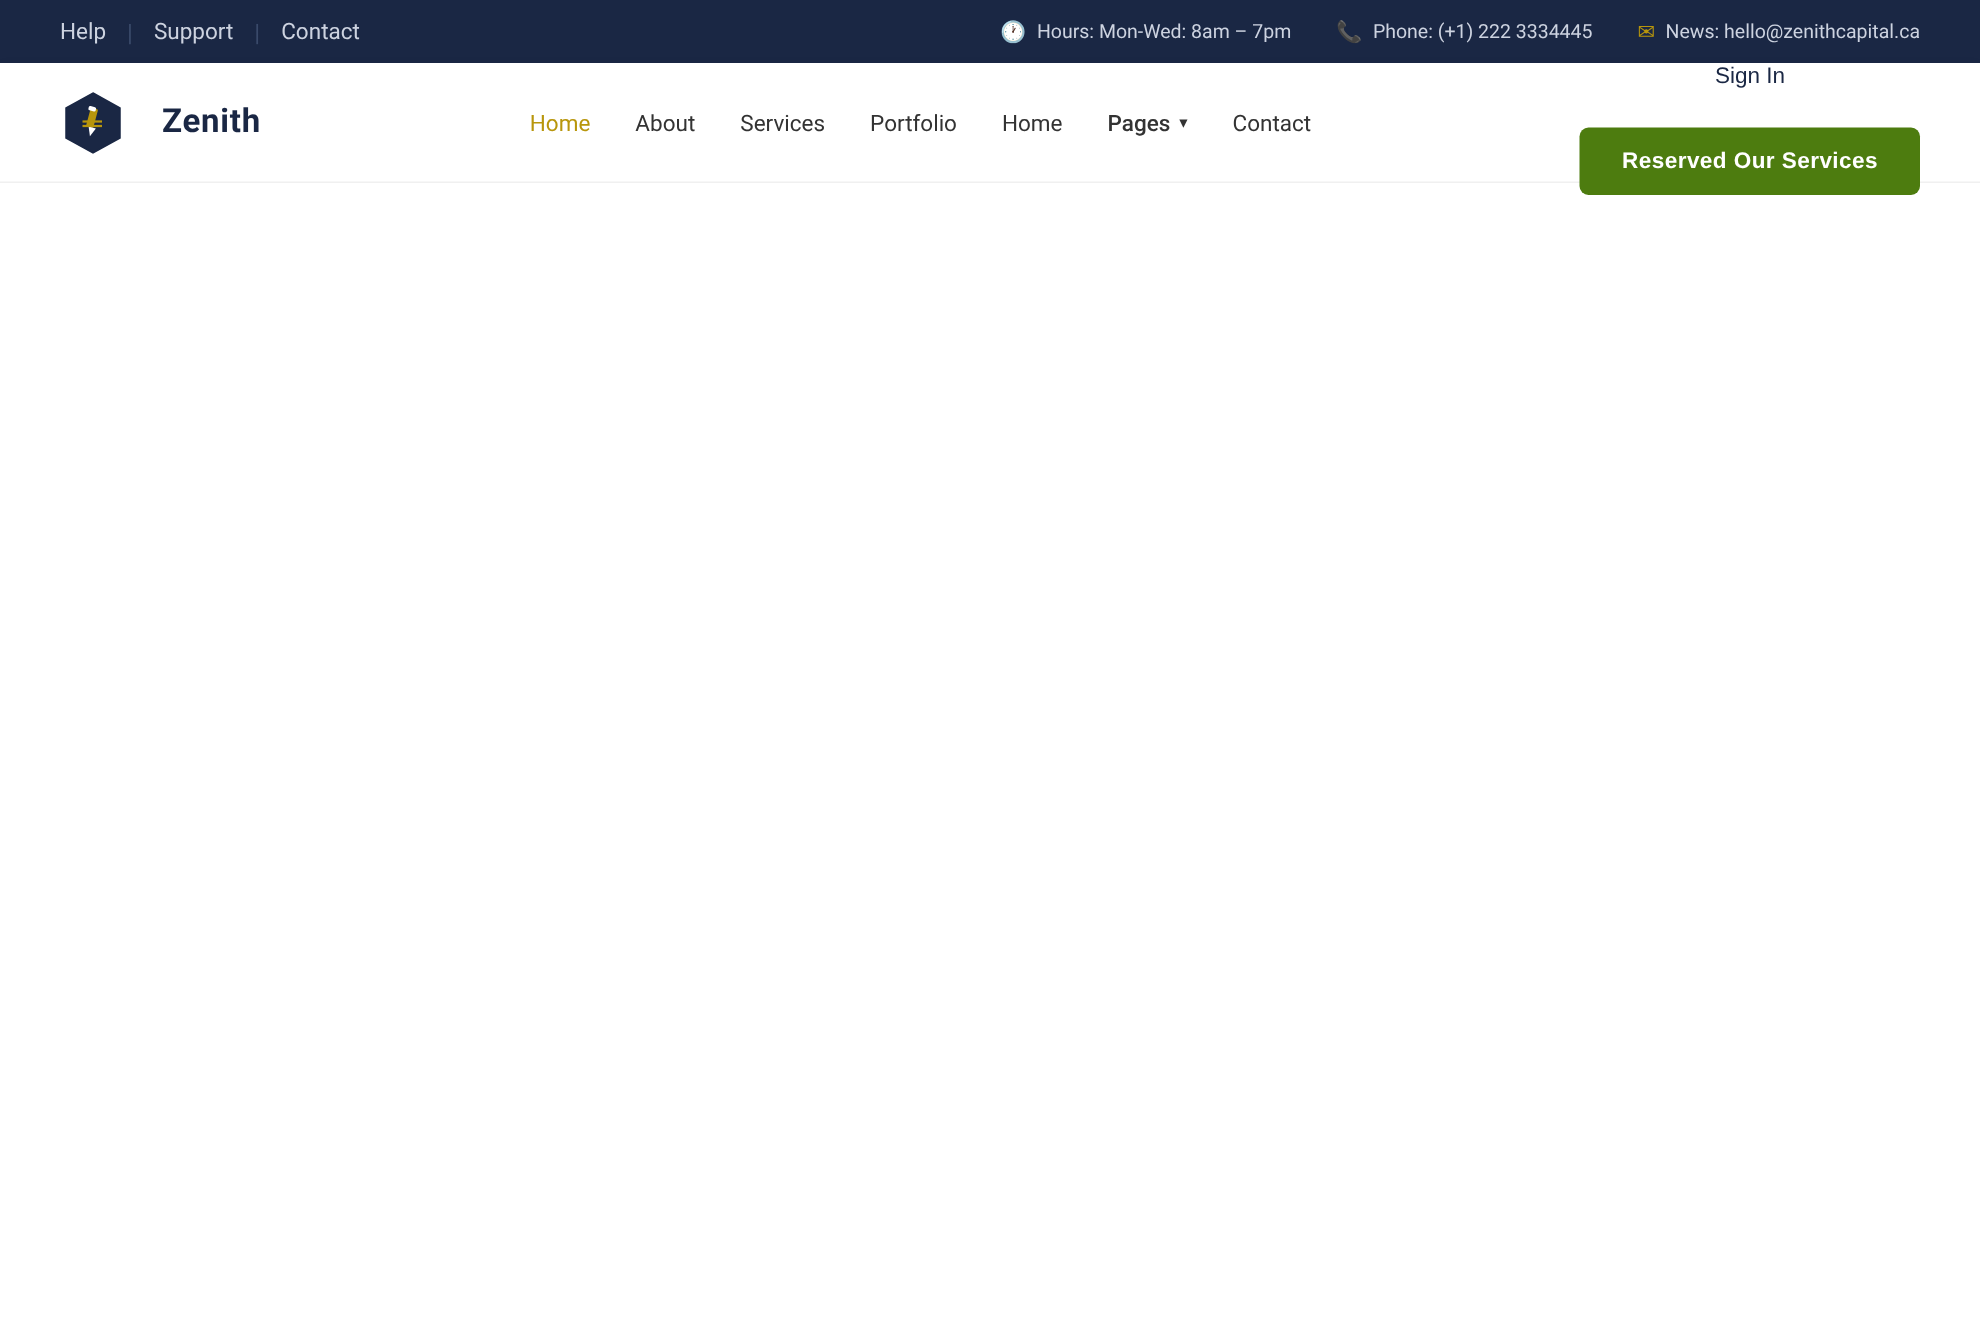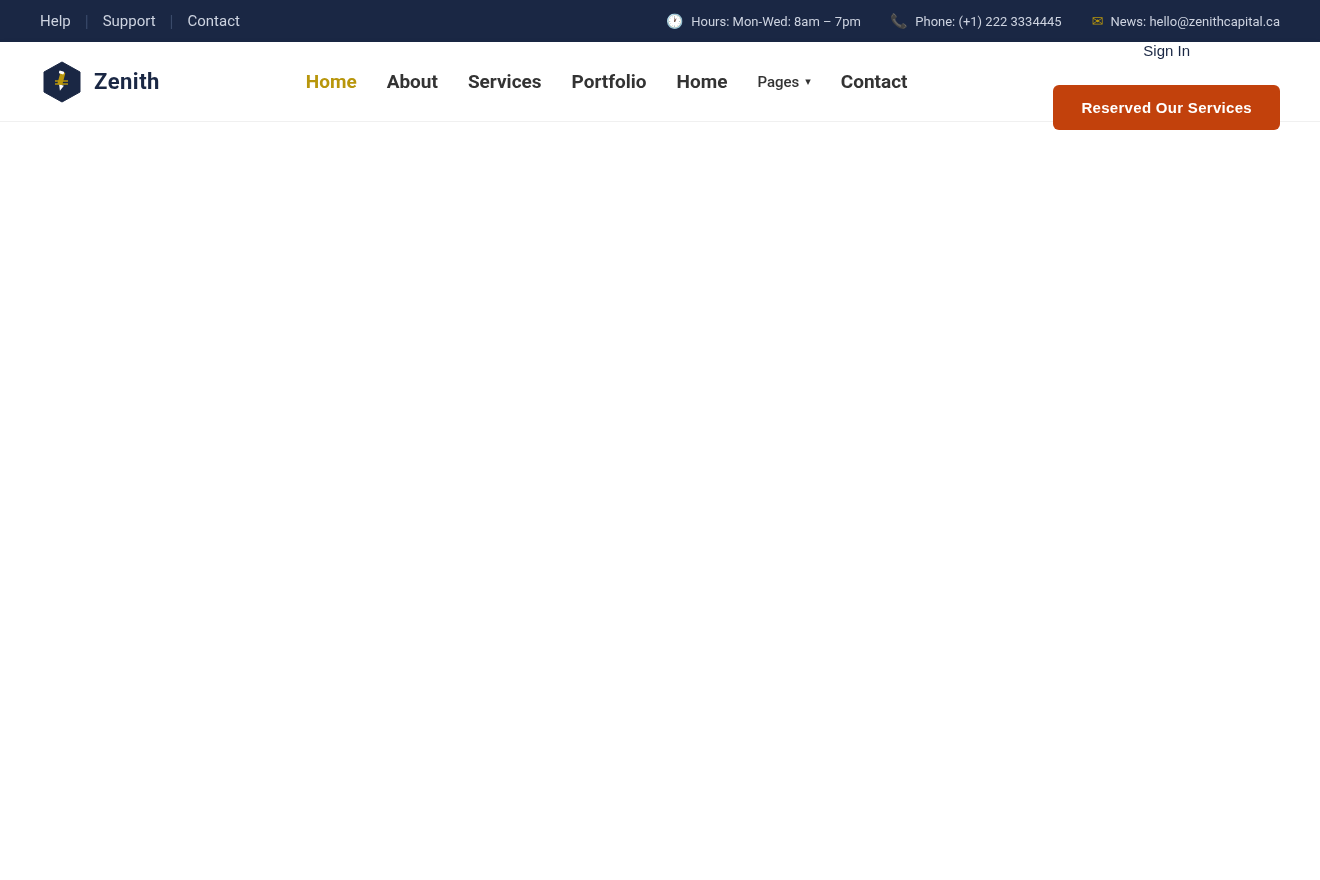--- a/index.html
+++ b/index.html
@@ -75,21 +75,21 @@
       align-items: center;
       justify-content: space-between;
       padding: 0 40px;
       border-bottom: 1px solid #f0f0f0;
       box-shadow: 0 2px 8px rgba(0,0,0,0.05);
     }
 
     .logo-wrap {
       display: flex;
       align-items: center;
-      gap: 10px;
+      gap: 24px;
       cursor: pointer;
     }
 
     .logo-icon {
       width: 44px;
       height: 44px;
     }
 
     .logo-text {
       font-size: 22px;
@@ -98,22 +98,22 @@
       letter-spacing: 0.5px;
     }
 
     .nav-links {
       display: flex;
       align-items: center;
       gap: 6px;
     }
 
     .nav-links a {
-      font-size: 19px;
-      font-weight: 700;
+      font-size: 15px;
+      font-weight: 400;
       color: #333;
       text-decoration: none;
       padding: 6px 12px;
       border-radius: 4px;
       transition: color 0.2s;
     }
 
     .nav-links a.active {
       color: #b8960c;
     }
@@ -145,21 +145,21 @@
       font-size: 15px;
       font-weight: 500;
       color: #1a2744;
       background: none;
       border: none;
       cursor: pointer;
       padding: 8px 16px;
     }
 
     .reserved-btn {
-      background: #c2410c;
+      background: #4d7c0f;
       color: #ffffff;
       border: none;
       border-radius: 6px;
       padding: 14px 28px;
       font-size: 15px;
       font-weight: 600;
       cursor: pointer;
       letter-spacing: 0.3px;
     }
 

